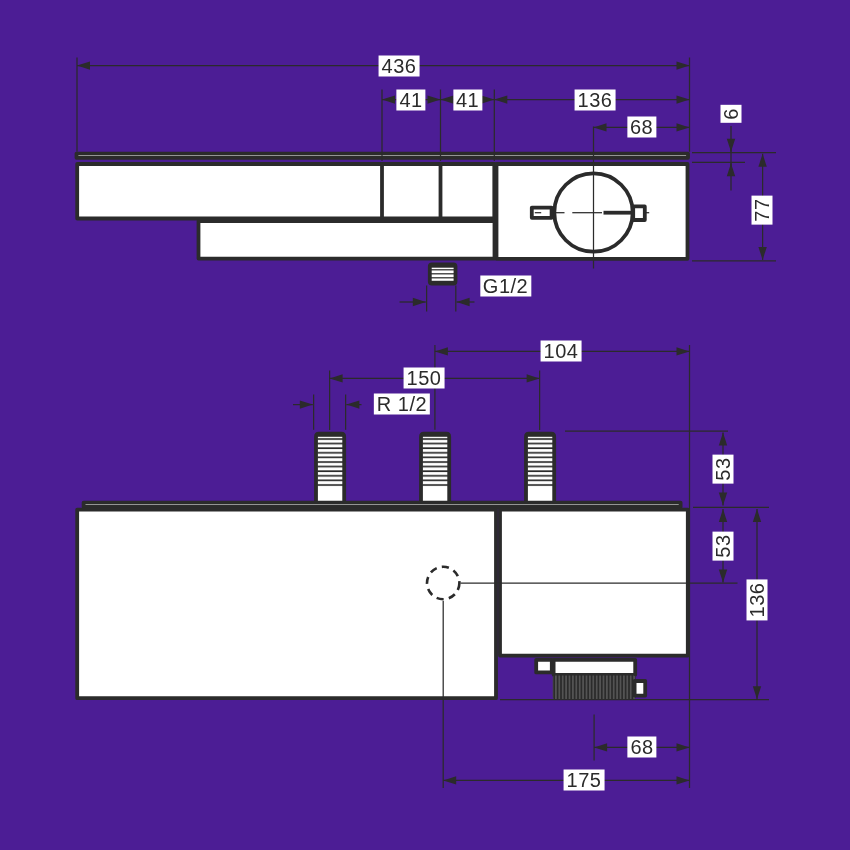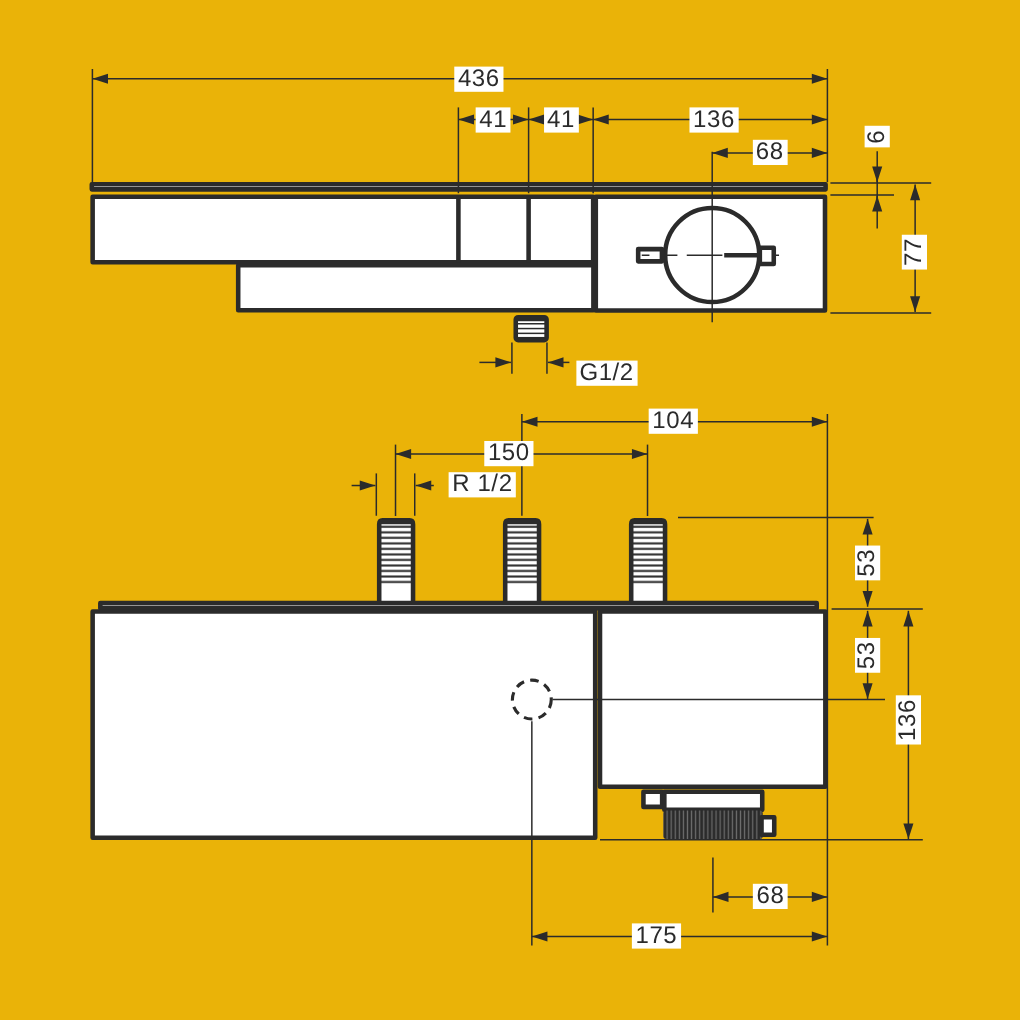--- a/index.html
+++ b/index.html
@@ -1,16 +1,16 @@
 <!DOCTYPE html>
 <html><head>
 <meta charset="utf-8">
 <style>
   html,body{margin:0;padding:0;background:#ffffff;}
-  .canvas{position:relative;width:850px;height:850px;background:#eab308;overflow:hidden;
+  .canvas{position:relative;width:850px;height:850px;background:#4c1d95;overflow:hidden;
           font-family:"Liberation Sans",sans-serif;}
   .canvas svg{position:absolute;left:0;top:0;}
   
   .o  {fill:none;stroke:#2b2b2b;stroke-width:3.8;stroke-linejoin:round;}
   .ow {fill:#ffffff;stroke:#2b2b2b;stroke-width:3.8;stroke-linejoin:round;}
   
   .t  {fill:none;stroke:#2b2b2b;stroke-width:1.25;}
   .dim{marker-start:url(#arr);marker-end:url(#arr);}
   .de {marker-end:url(#arr);}
   
@@ -149,24 +149,24 @@
   </g>
 </svg>
 
 <span class="lb" style="left:399px;top:65.6px">436</span>
 <span class="lb" style="left:411px;top:99.6px">41</span>
 <span class="lb" style="left:467.5px;top:99.6px">41</span>
 <span class="lb" style="left:595px;top:99.6px">136</span>
 <span class="lb" style="left:641.5px;top:127.4px">68</span>
 <span class="lb lbv" style="left:731px;top:113.5px">6</span>
 <span class="lb lbv" style="left:761.5px;top:209.5px">77</span>
-<span class="lb" style="left:505.5px;top:311px">G1/2</span>
+<span class="lb" style="left:505.5px;top:286px">G1/2</span>
 
 <span class="lb" style="left:561px;top:351.4px">104</span>
 <span class="lb" style="left:424px;top:378.4px">150</span>
 <span class="lb" style="left:402px;top:404.4px">R 1/2</span>
 <span class="lb lbv" style="left:723px;top:468.8px">53</span>
 <span class="lb lbv" style="left:723px;top:545.6px">53</span>
 <span class="lb lbv" style="left:757px;top:600px">136</span>
 <span class="lb" style="left:642px;top:747.4px">68</span>
-<span class="lb" style="left:547px;top:780.4px">175</span>
+<span class="lb" style="left:584px;top:780.4px">175</span>
 
 </div>
 
 </body></html>

